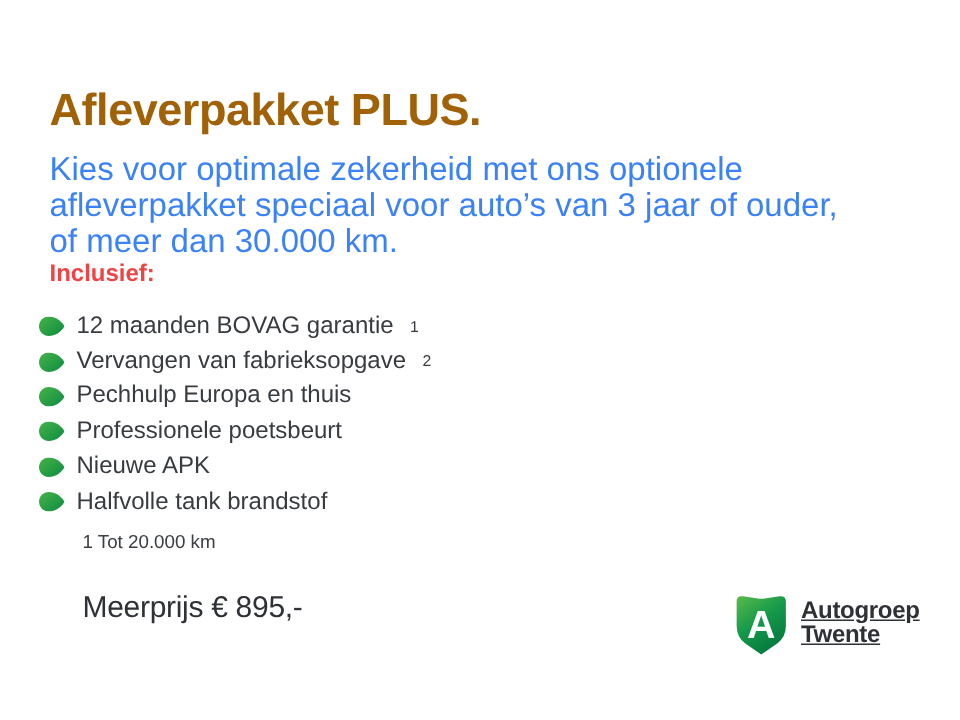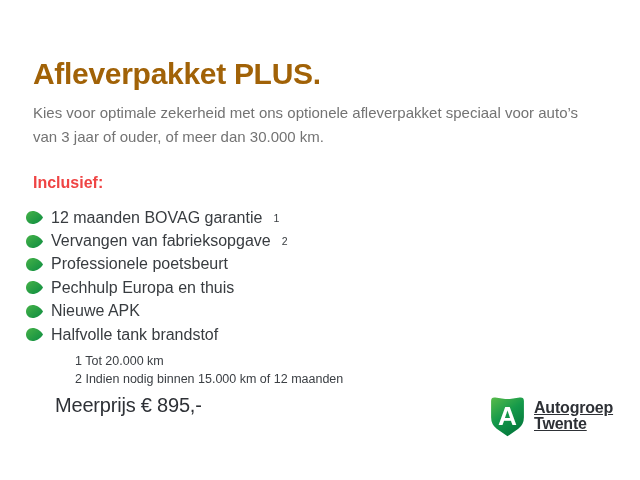--- a/index.html
+++ b/index.html
@@ -8,40 +8,40 @@
     font-family:"Liberation Sans", sans-serif;
     -webkit-font-smoothing:antialiased;
   }
   .page-title{
     position:absolute;left:33px;top:57px;
     font-size:30px;font-weight:800;letter-spacing:-0.3px;
     color:#a16207;
   }
   .intro-text{
     position:absolute;left:33px;top:101px;width:548px;
-    font-size:15px;line-height:24px;color:#737373;
+    font-size:22px;line-height:24px;color:#3b82f6;
   }
   .included-heading{
     position:absolute;left:33px;top:174px;
     font-size:16px;font-weight:700;color:#ef4444;
   }
   .included-list{
     position:absolute;left:12px;top:192px;margin:14px;padding:0;list-style:none;text-align:center;
   }
   .included-list li{
     display:flex;align-items:center;height:23.4px;gap:8px;
     font-size:16px;color:#383c40;
   }
   .included-list li .leaf{flex:0 0 auto;display:block;}
   .included-list li sup{
     font-size:10.5px;margin-left:3px;color:#383c40;line-height:0;
   }
   .footnotes{
     position:absolute;left:55px;top:353px;
-    font-size:12.5px;line-height:17.5px;color:#3c4045;margin-left:20px;
+    font-size:12.5px;line-height:17.5px;color:#3c4045;
   }
   .price-text{
     position:absolute;left:55px;top:394px;
     font-size:20px;font-weight:400;letter-spacing:-0.2px;color:#2e3136;
   }
   .logo{
     position:absolute;left:489px;top:395px;
     display:flex;align-items:flex-start;
   }
   .logo .shield{display:block;}
@@ -82,49 +82,48 @@
     <svg class="leaf" width="17" height="13" viewBox="0 0 17 13">
         <path fill="url(#leafGrad)" d="M6.5 0 C2.9 0 0 2.9 0 6.5 C0 10.1 2.9 13 6.5 13 C10.6 13 14.6 10.6 17 6.5 C14.6 2.4 10.6 0 6.5 0 Z"></path>
       </svg>
     <span>Vervangen van fabrieksopgave</span>
       <sup>2</sup>
   </li>
   <li>
     <svg class="leaf" width="17" height="13" viewBox="0 0 17 13">
         <path fill="url(#leafGrad)" d="M6.5 0 C2.9 0 0 2.9 0 6.5 C0 10.1 2.9 13 6.5 13 C10.6 13 14.6 10.6 17 6.5 C14.6 2.4 10.6 0 6.5 0 Z"></path>
       </svg>
-    <span>Professionele poetsbeurt</span>
+    <span>Pechhulp Europa en thuis</span>
       <sup></sup>
   </li>
   <li>
     <svg class="leaf" width="17" height="13" viewBox="0 0 17 13">
         <path fill="url(#leafGrad)" d="M6.5 0 C2.9 0 0 2.9 0 6.5 C0 10.1 2.9 13 6.5 13 C10.6 13 14.6 10.6 17 6.5 C14.6 2.4 10.6 0 6.5 0 Z"></path>
       </svg>
-    <span>Pechhulp Europa en thuis</span>
+    <span>Professionele poetsbeurt</span>
       <sup></sup>
   </li>
   <li>
     <svg class="leaf" width="17" height="13" viewBox="0 0 17 13">
         <path fill="url(#leafGrad)" d="M6.5 0 C2.9 0 0 2.9 0 6.5 C0 10.1 2.9 13 6.5 13 C10.6 13 14.6 10.6 17 6.5 C14.6 2.4 10.6 0 6.5 0 Z"></path>
       </svg>
     <span>Nieuwe APK</span>
       <sup></sup>
   </li>
   <li>
     <svg class="leaf" width="17" height="13" viewBox="0 0 17 13">
         <path fill="url(#leafGrad)" d="M6.5 0 C2.9 0 0 2.9 0 6.5 C0 10.1 2.9 13 6.5 13 C10.6 13 14.6 10.6 17 6.5 C14.6 2.4 10.6 0 6.5 0 Z"></path>
       </svg>
     <span>Halfvolle tank brandstof</span>
       <sup></sup>
   </li>
 </ul>
 
 <div class="footnotes">
   <div>1 Tot 20.000 km</div>
-  <div>2 Indien nodig binnen 15.000 km of 12 maanden</div>
 </div>
 
 <div class="price-text">Meerprijs € 895,-</div>
 
 <div class="logo">
   <svg class="shield" width="37" height="42" viewBox="0 0 56 64">
     <defs>
       <linearGradient id="shieldGrad" gradientUnits="userSpaceOnUse" x1="6" y1="4" x2="48" y2="62">
         <stop offset="0" stop-color="#55b94a"></stop>
         <stop offset="0.45" stop-color="#14994a"></stop>

